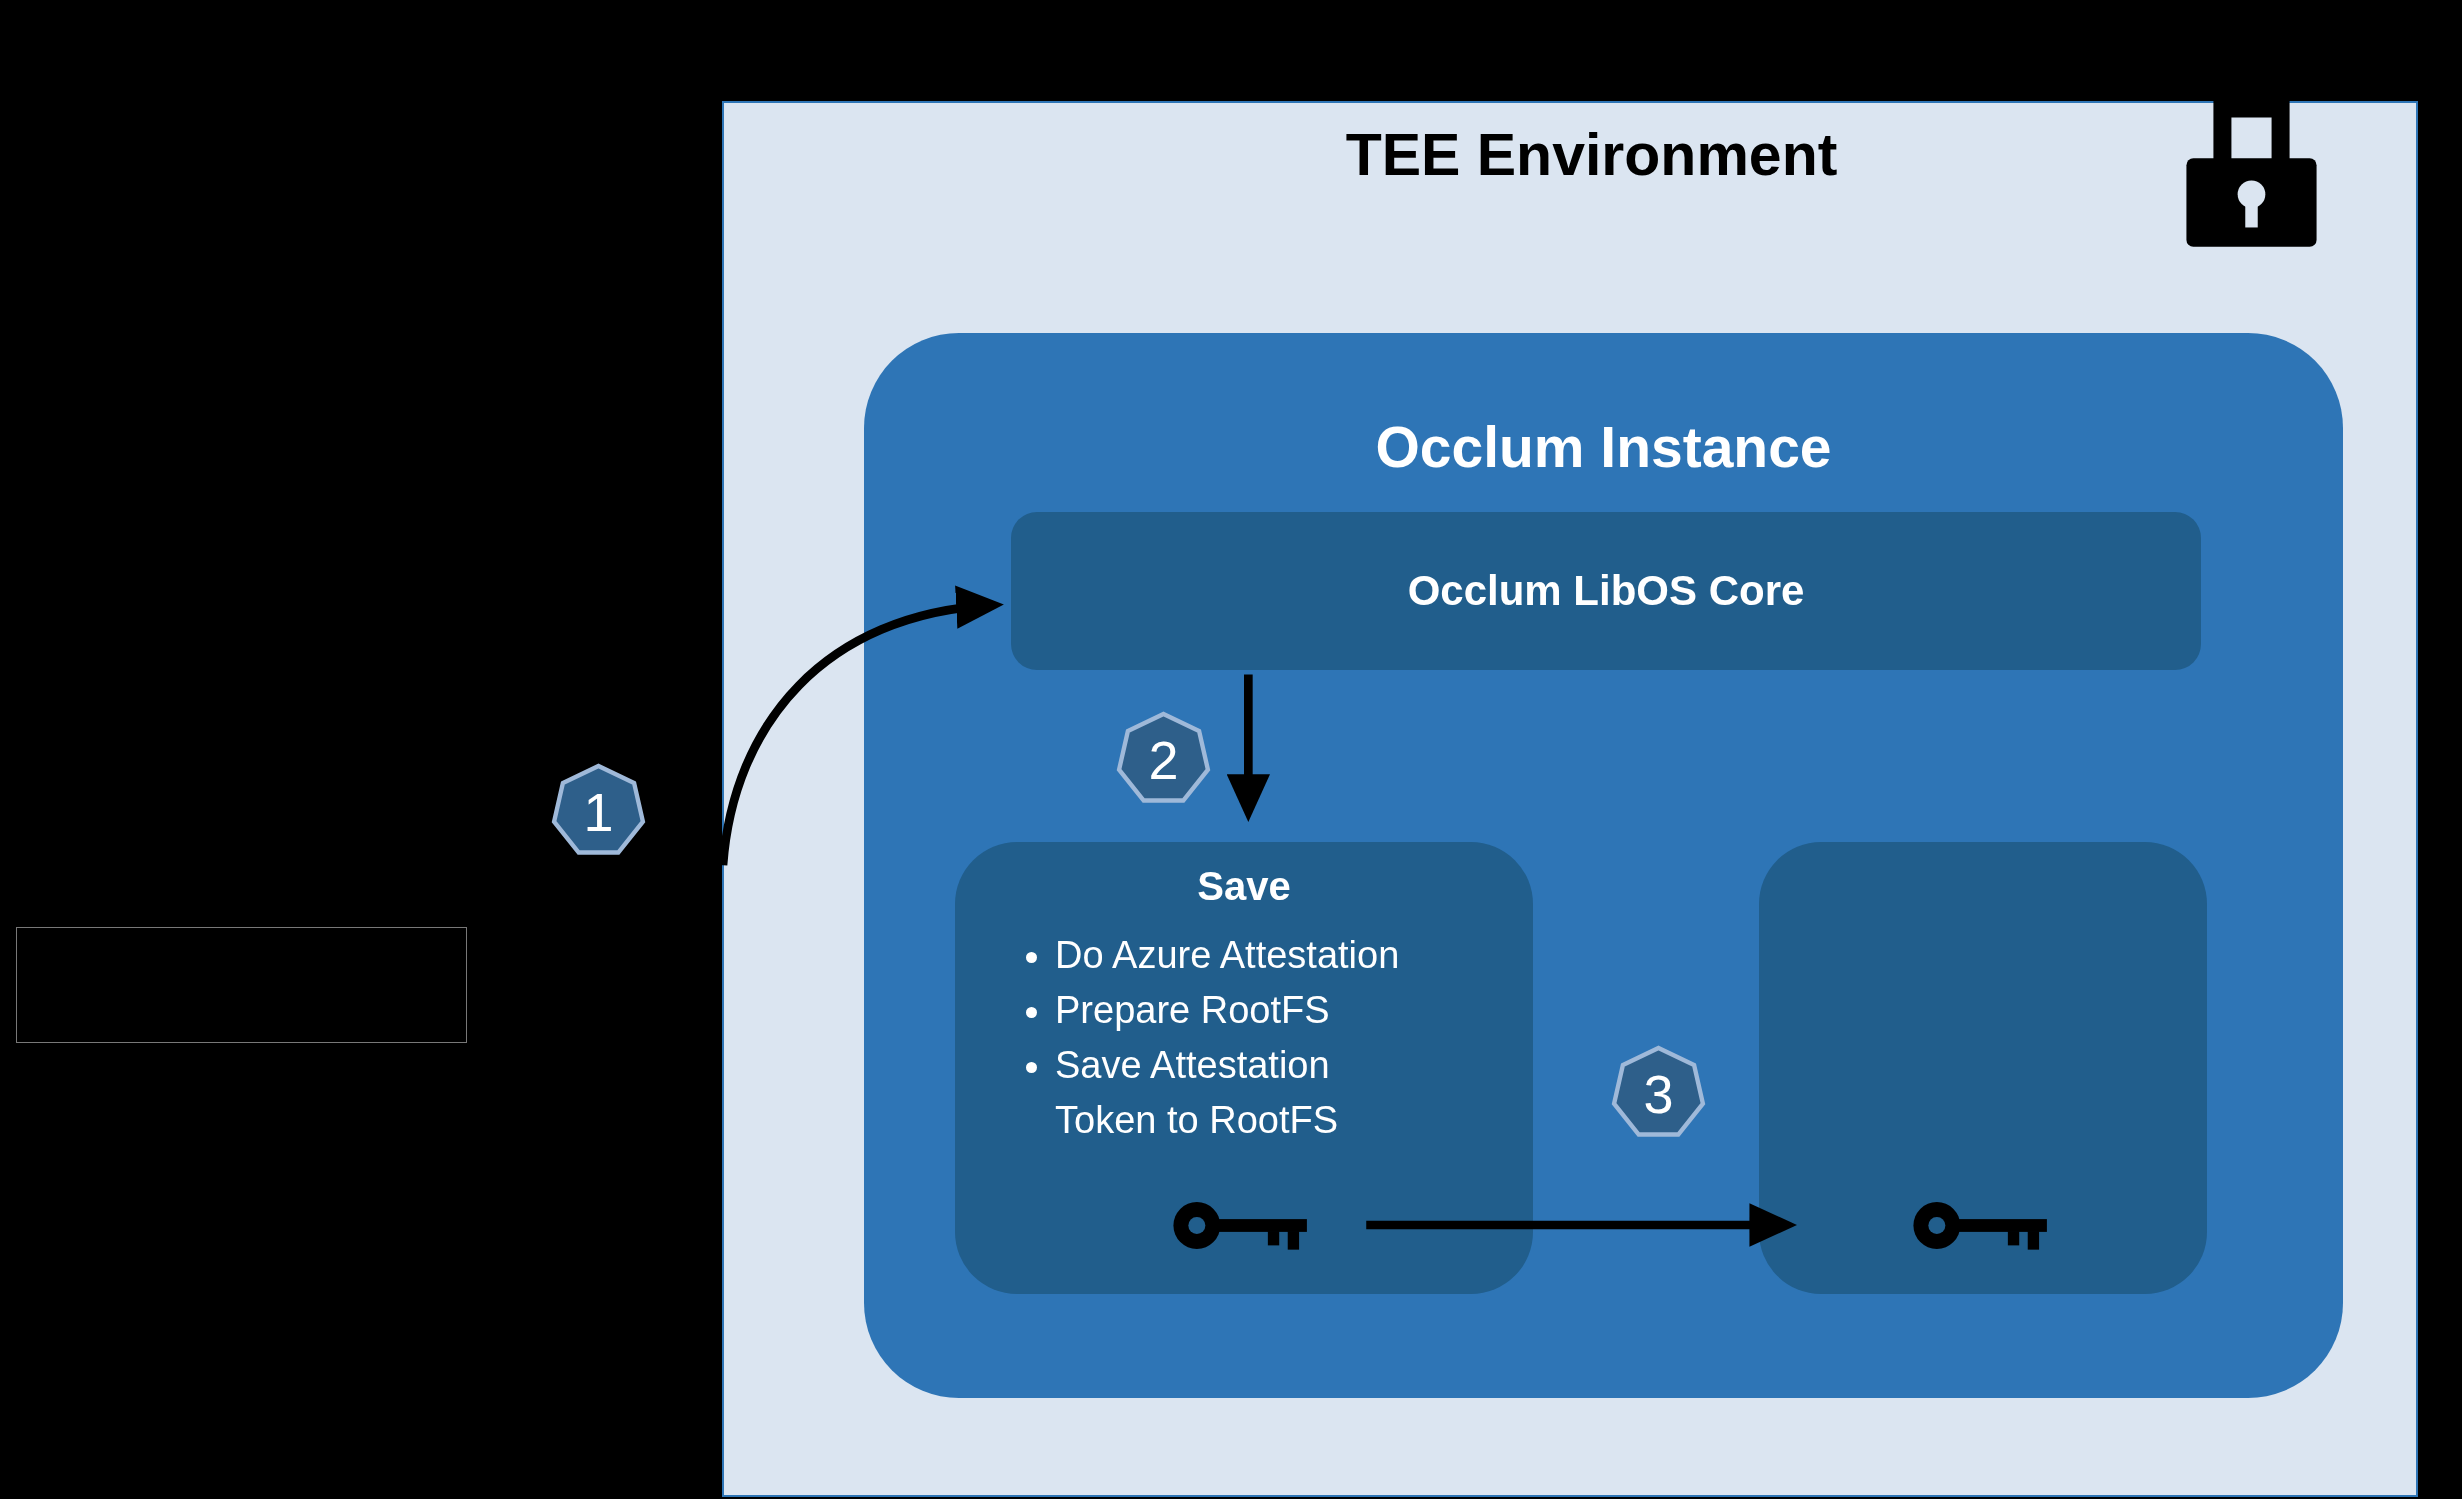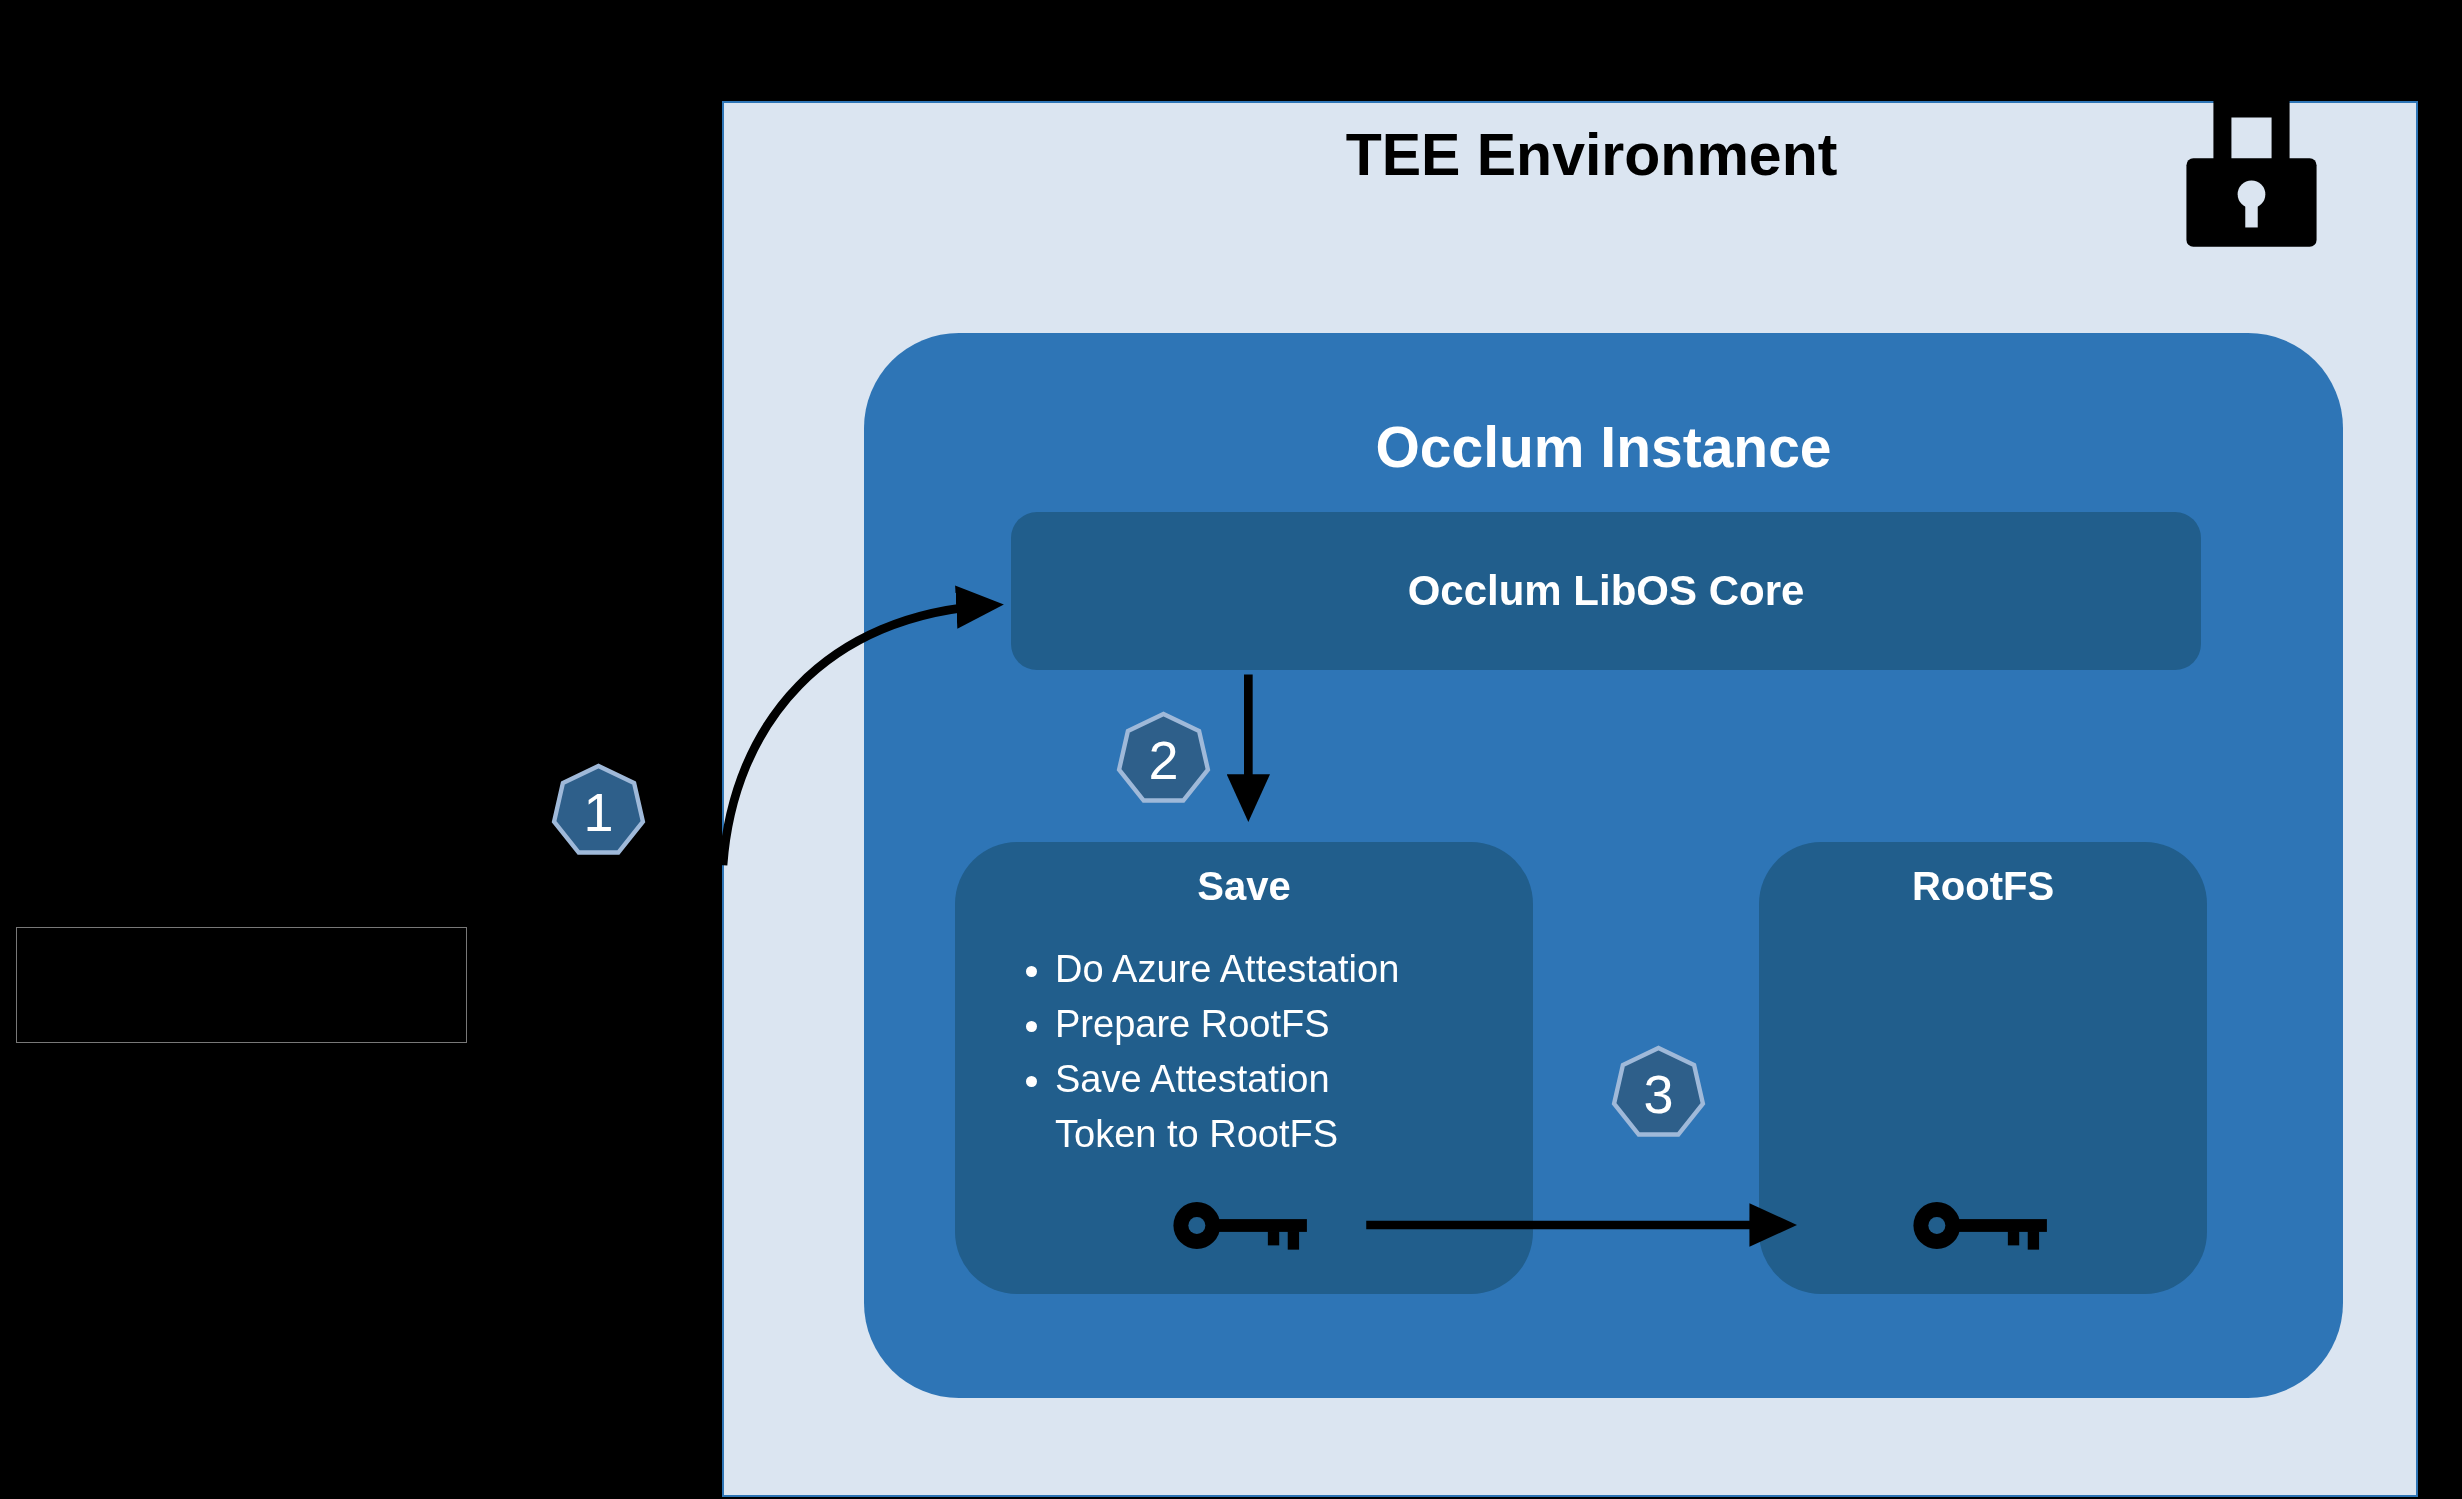--- a/index.html
+++ b/index.html
@@ -100,21 +100,21 @@
   .rootfs-box { left: 1759px; width: 448px; }
 
   .box-title {
     margin-top: 21px;
     text-align: center;
     font-size: 40px;
     font-weight: bold;
     line-height: 47px;
   }
   .box-list {
-    margin-top: 32px;
+    margin-top: 18px;
     padding-left: 100px;
     padding-right: 97px;
     list-style: disc outside;
     font-size: 38px;
     line-height: 55px;
   }
   .rootfs-box .box-list { padding-right: 35px; }
 
   
   .key-icon {
@@ -196,21 +196,20 @@
 <div class="inner-box init-box">
   <div class="box-title">Save</div>
   <ul class="box-list">
     <li>Do Azure Attestation</li>
     <li>Prepare RootFS</li>
     <li>Save Attestation Token to RootFS</li>
   </ul>
 </div>
 
 <div class="inner-box rootfs-box">
-  <div class="box-title">RootFS</div>
 </div>
 
 <svg class="key-icon key-init" viewBox="0 0 200 100" aria-hidden="true">
   <circle class="key-solid" cx="35" cy="50" r="33"></circle>
   <circle class="key-hole" cx="35" cy="50" r="12"></circle>
   <rect class="key-solid" x="62" y="41" width="128" height="18"></rect>
   <rect class="key-solid" x="135" y="58" width="16" height="20"></rect>
   <rect class="key-solid" x="163" y="58" width="16" height="26"></rect>
 </svg>
 

